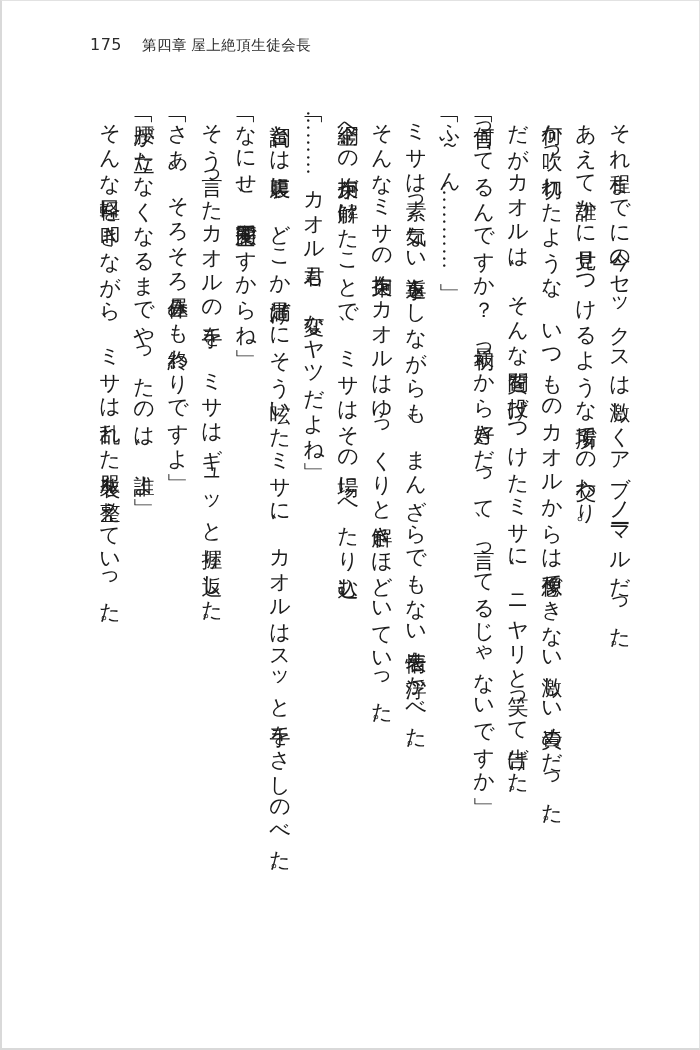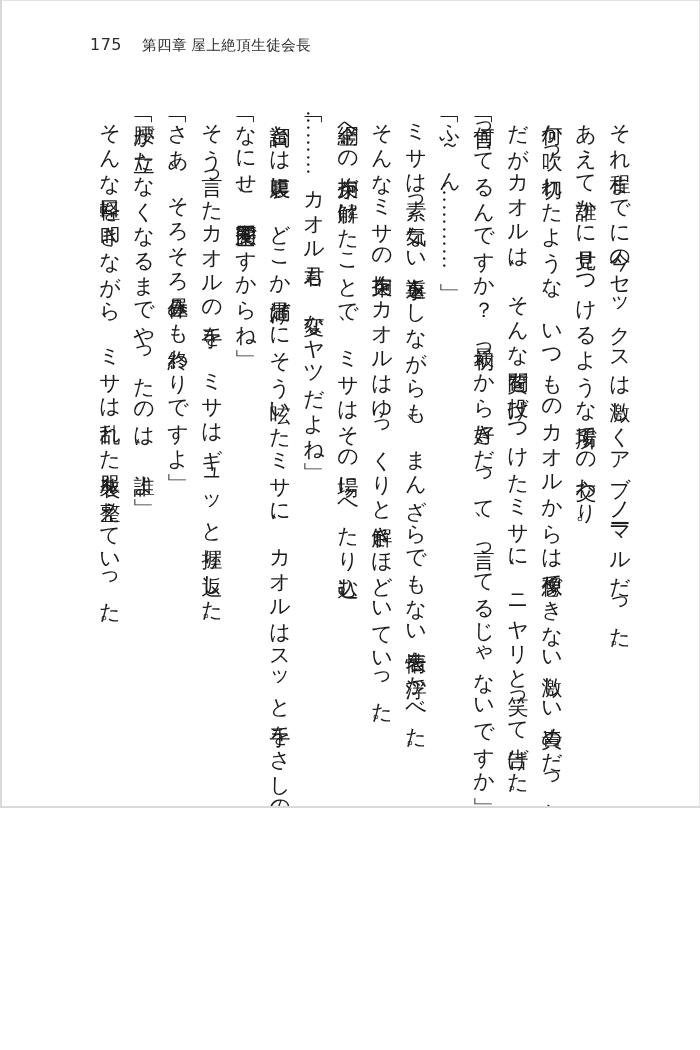--- a/index.html
+++ b/index.html
@@ -3,21 +3,21 @@
 <meta charset="utf-8">
 <style>
   html, body {
     margin: 0;
     padding: 0;
     background: #ffffff;
   }
   .page {
     position: relative;
     width: 700px;
-    height: 808px;
+    height: 1050px;
     background: #ffffff;
     box-sizing: border-box;
     border: 1px solid #e2e2e2;
     border-left: 2px solid #d9d9d9;
     border-bottom: 2px solid #d9d9d9;
     overflow: hidden;
     font-family: "Liberation Serif", "DejaVu Serif", serif;
   }
   .header {
     position: absolute;

